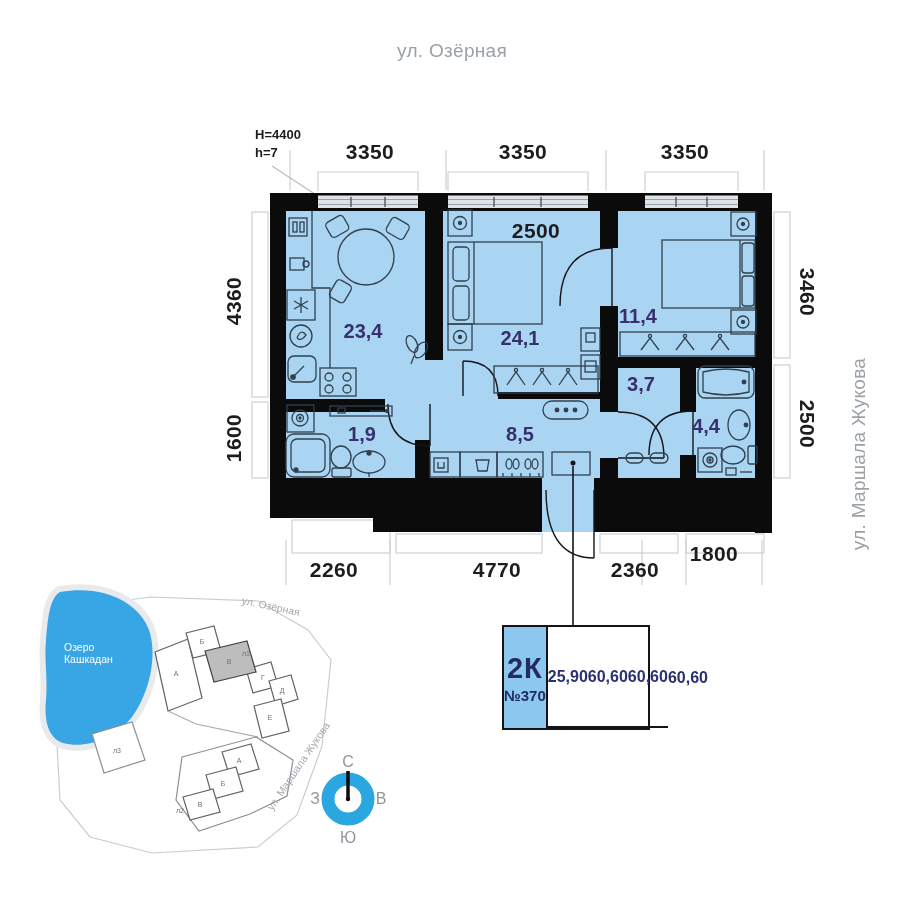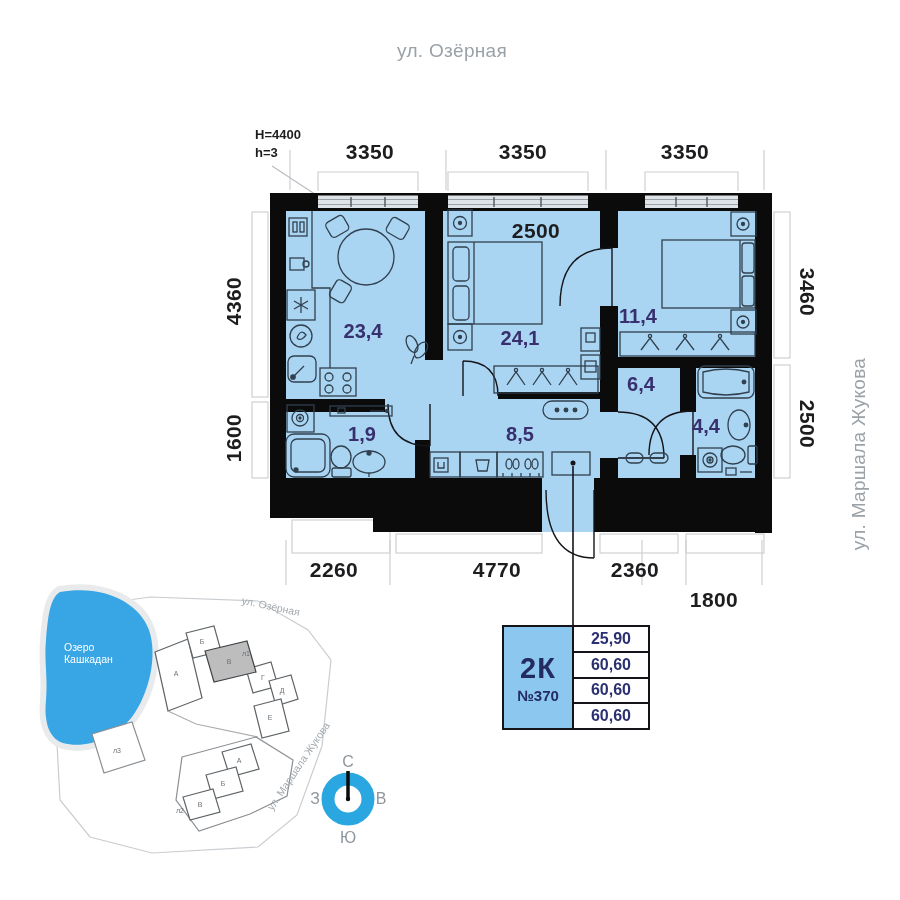--- a/index.html
+++ b/index.html
@@ -17,21 +17,21 @@
   .sstreet{font-size:10.5px;color:#a3a9ae}
   .lake-label{position:absolute;font-size:10.5px;font-weight:400;color:#fff;line-height:1.15}
   .bl{position:absolute;font-size:7px;color:#6c7176;transform:translate(-50%,-50%)}
   .cletter{font-size:16px;color:#8f969c}
   .card{position:absolute;left:502px;top:625px;width:148px;height:105px;border:2px solid #141418;
         display:flex;box-sizing:border-box;background:#fff;z-index:3}
   .card-left{width:68px;background:#8cc7ef;border-right:2px solid #141418;display:flex;
              flex-direction:column;align-items:center;justify-content:center}
   .card-type{font-size:29px;font-weight:700;color:#232b61;letter-spacing:1px}
   .card-num{font-size:15px;font-weight:700;color:#232b61;margin-top:2px}
-  .card-rows{flex:1;display:flex;flex-direction:column}
+  .card-rows{flex:1;display:flex;flex-direction:row}
   .card-row{flex:1;border-bottom:2px solid #141418;display:flex;align-items:center;
             justify-content:center;font-size:16px;font-weight:600;color:#2b3070}
   .card-row:last-child{border-bottom:none}
 </style>
 </head>
 <body>
 
 <svg width="900" height="900" viewBox="0 0 900 900">
 
   <g stroke="#CDD0D4" stroke-width="1.2" fill="none">
@@ -352,45 +352,45 @@
     <circle cx="348" cy="799" r="20" fill="none" stroke="#2AA7E0" stroke-width="13"></circle>
     <path d="M348,799 L348,771" stroke="#0C0C0C" stroke-width="3.5"></path>
     <circle cx="348" cy="799" r="2.2" fill="#0C0C0C"></circle>
   </g>
 </svg>
 
 <div class="txt street" style="left:452px;top:51px">ул. Озёрная</div>
 <div class="txt street street-r" style="left:859px;top:454px">ул. Маршала Жукова</div>
 
 <div class="note" style="left:255px;top:127px">H=4400</div>
-<div class="note" style="left:255px;top:145px">h=3</div>
+<div class="note" style="left:255px;top:145px">h=7</div>
 
 <div class="txt dim" style="left:370px;top:152px">3350</div>
 <div class="txt dim" style="left:523px;top:152px">3350</div>
 <div class="txt dim" style="left:685px;top:152px">3350</div>
 
 <div class="txt dim" style="left:334px;top:570px">2260</div>
 <div class="txt dim" style="left:497px;top:570px">4770</div>
 <div class="txt dim" style="left:635px;top:570px">2360</div>
-<div class="txt dim" style="left:714px;top:600px">1800</div>
+<div class="txt dim" style="left:714px;top:554px">1800</div>
 
 <div class="txt dim dim-l" style="left:234px;top:301px">4360</div>
 <div class="txt dim dim-l" style="left:234px;top:438px">1600</div>
 
 <div class="txt dim dim-r" style="left:807px;top:292px">3460</div>
 <div class="txt dim dim-r" style="left:807px;top:424px">2500</div>
 
 <div class="txt dim" style="left:536px;top:231px">2500</div>
 
 <div class="txt area" style="left:363px;top:331px">23,4</div>
 <div class="txt area" style="left:520px;top:338px">24,1</div>
 <div class="txt area" style="left:638px;top:316px">11,4</div>
 <div class="txt area" style="left:520px;top:434px">8,5</div>
 <div class="txt area" style="left:362px;top:434px">1,9</div>
-<div class="txt area" style="left:641px;top:384px">6,4</div>
+<div class="txt area" style="left:641px;top:384px">3,7</div>
 <div class="txt area" style="left:706px;top:426px">4,4</div>
 
 <div class="card">
   <div class="card-left">
     <div class="card-type">2К</div>
     <div class="card-num">№370</div>
   </div>
   <div class="card-rows">
     <div class="card-row">25,90</div>
     <div class="card-row">60,60</div>

